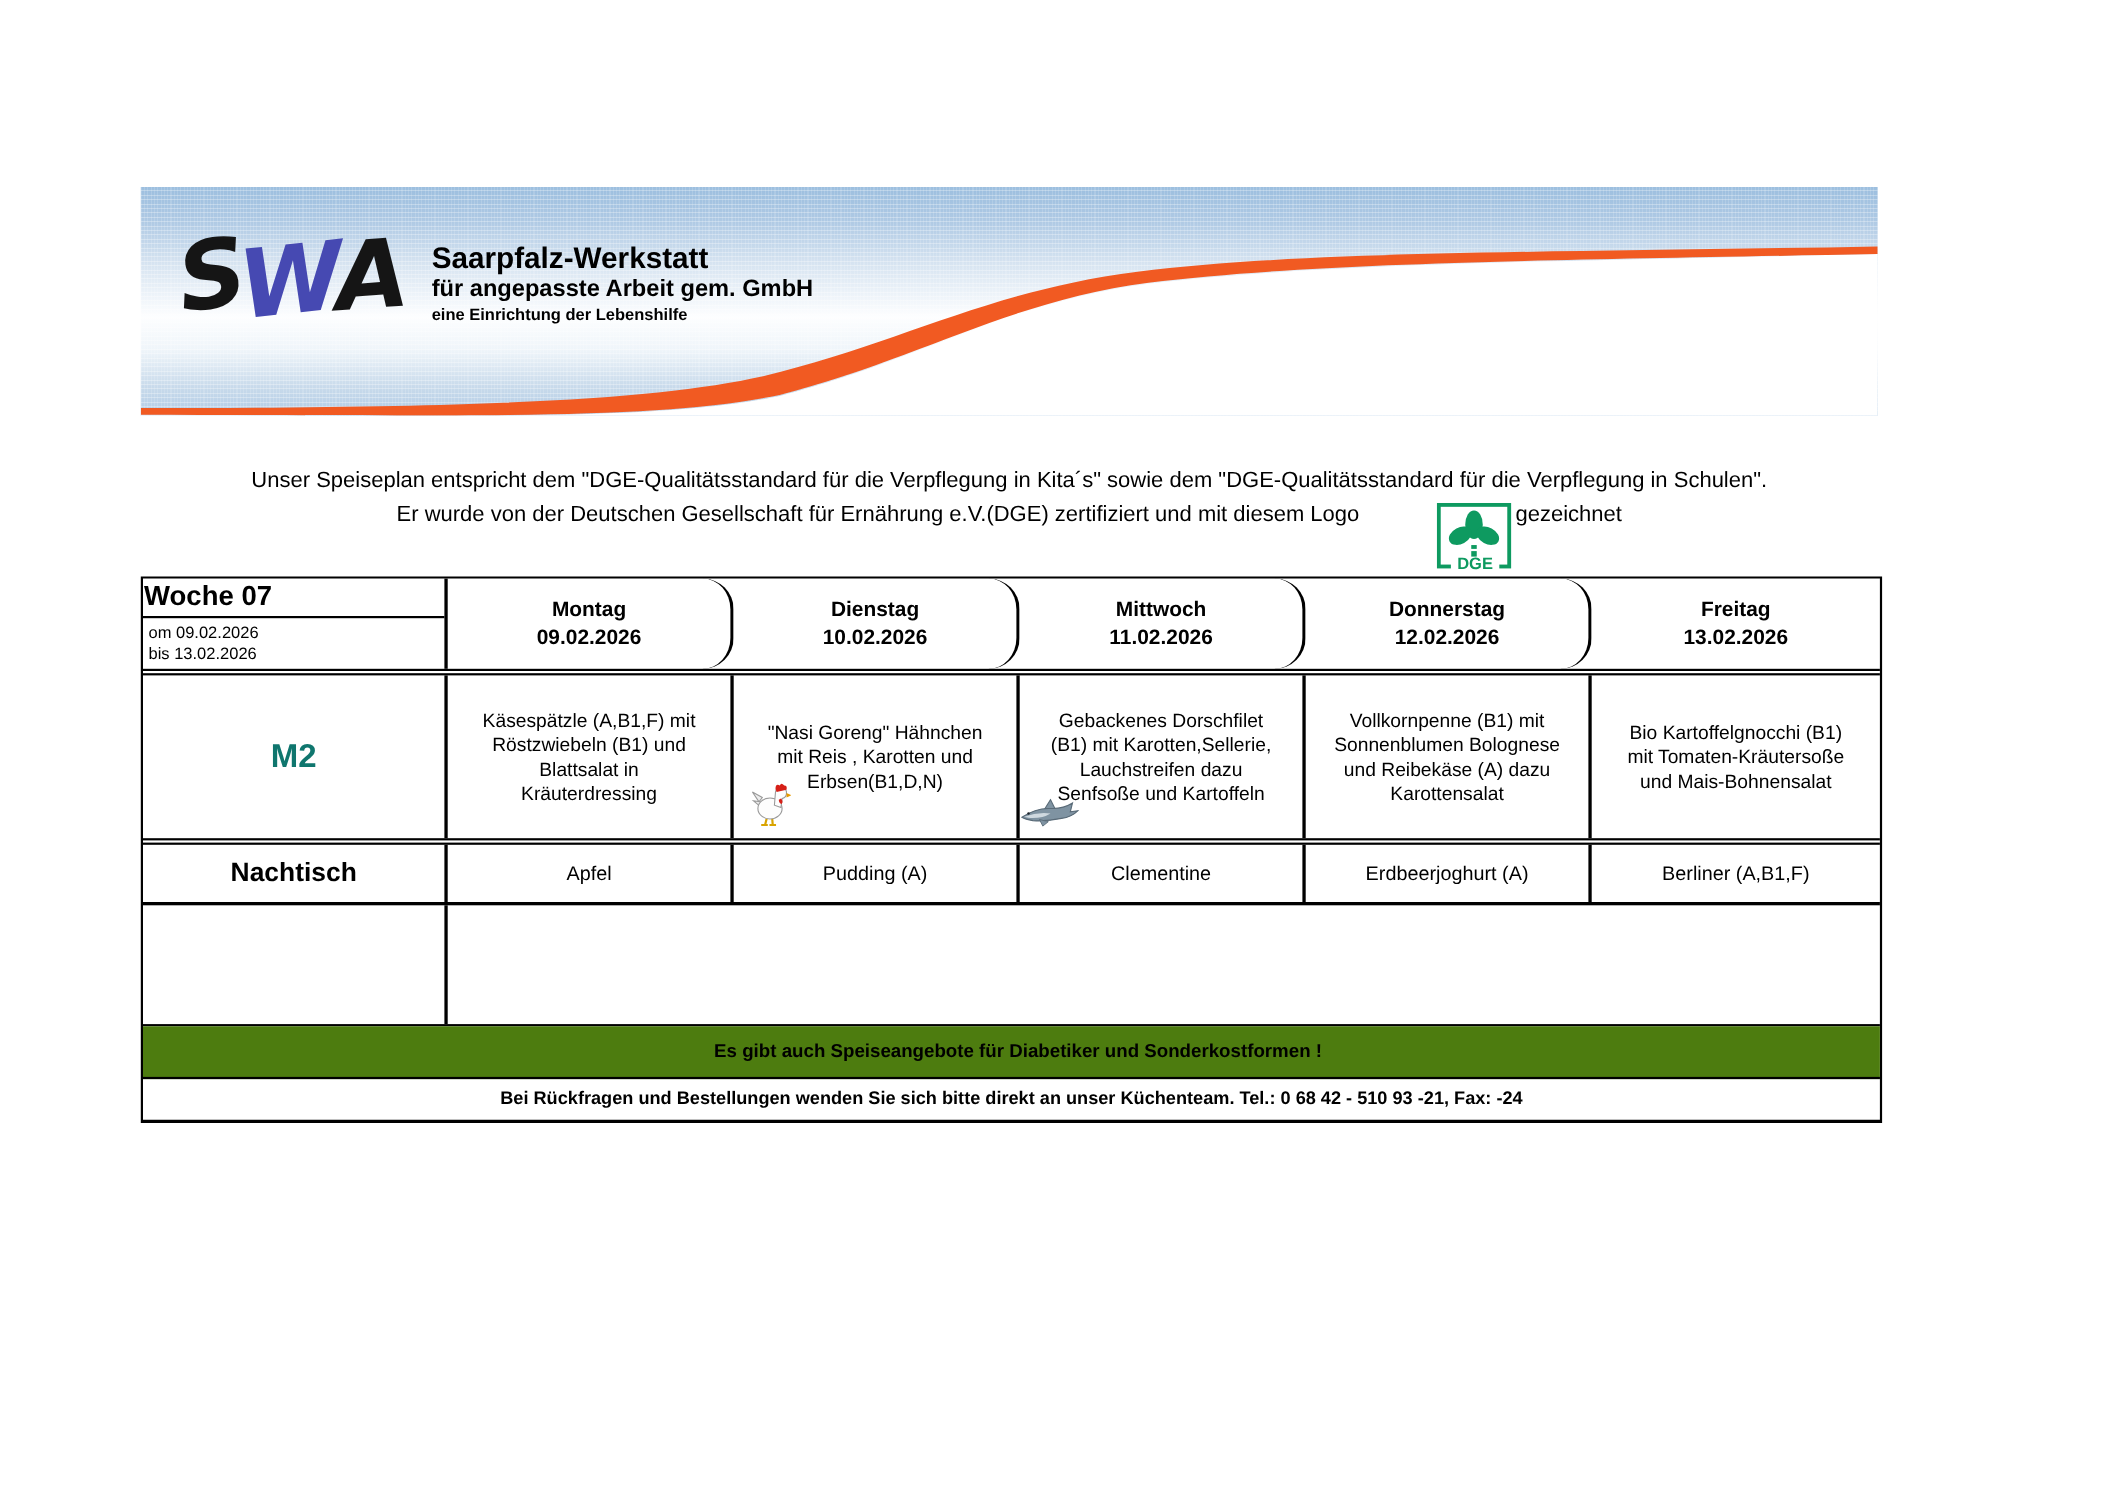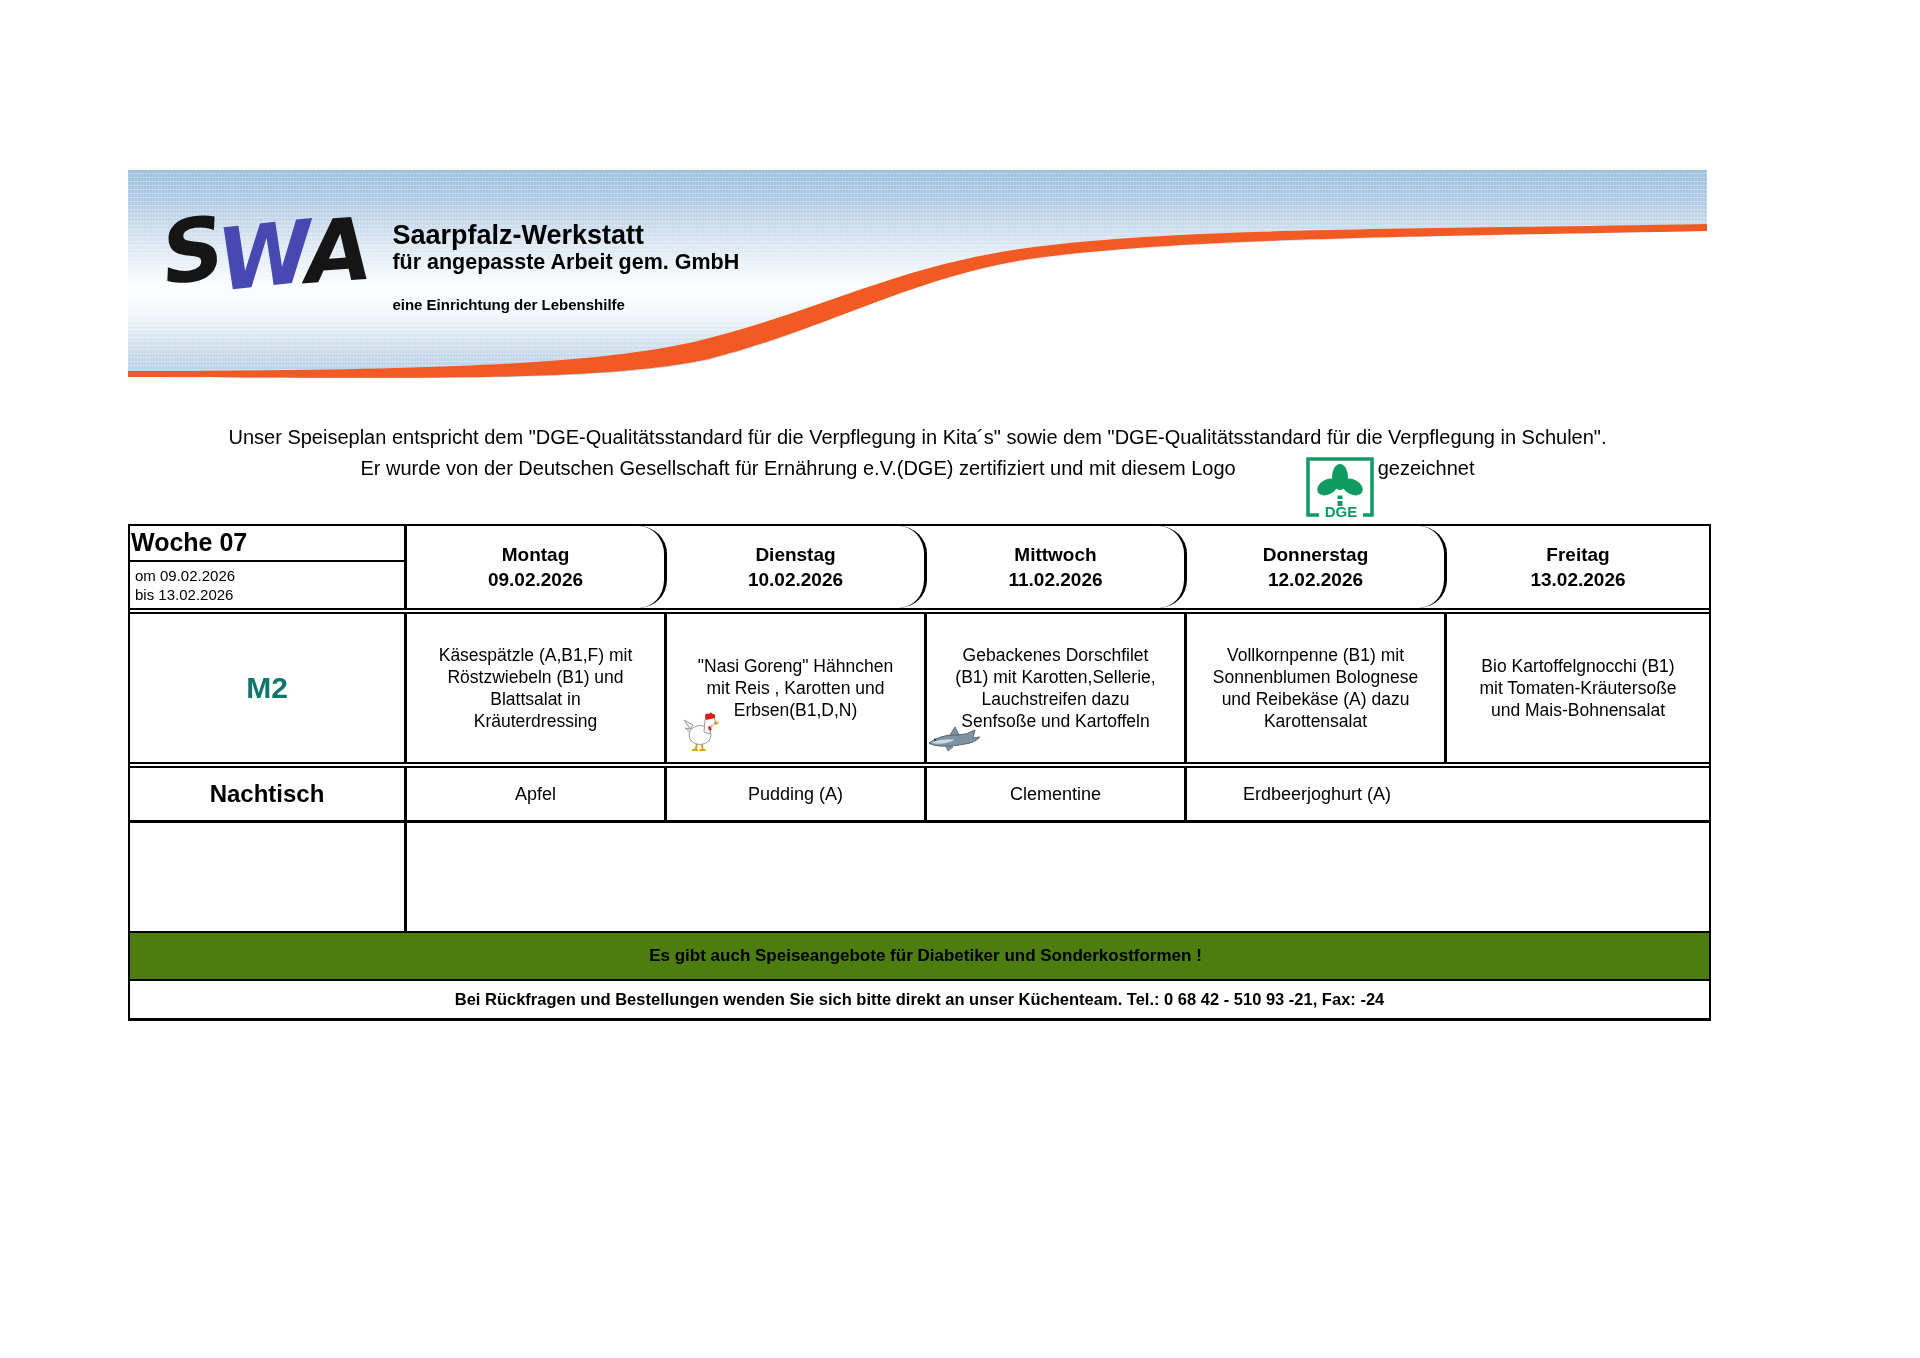--- a/index.html
+++ b/index.html
@@ -16,21 +16,21 @@
   .logo-row{position:absolute;left:34px;top:38px;display:flex;align-items:flex-start;}
   .swa{font-weight:900;font-style:italic;font-size:86px;line-height:86px;letter-spacing:-7px;
        font-family:"DejaVu Sans","Liberation Sans",sans-serif;}
   .swa span{display:inline-block;}
   .swa-s{color:#151515;transform:rotate(-8deg);}
   .swa-w{color:#4649b2;transform:rotate(-6deg) translateY(5px);}
   .swa-a{color:#151515;transform:rotate(-4deg);}
   .org{margin-left:28px;margin-top:12px;}
   .org-title{font-weight:bold;font-size:27px;line-height:30px;}
   .org-sub{font-weight:bold;font-size:21.5px;line-height:25px;}
-  .org-tag{font-weight:bold;font-size:15px;line-height:20px;margin-top:20px;}
+  .org-tag{font-weight:bold;font-size:15px;line-height:20px;margin-top:2px;}
 
   
   .intro1{position:absolute;left:128px;top:425px;width:1579px;text-align:center;
           font-size:20px;line-height:24px;}
   .intro2{position:absolute;left:128px;top:456px;width:1579px;display:flex;
           justify-content:center;align-items:flex-start;font-size:20px;line-height:24px;}
   .intro2 .pre{margin-right:70px;text-align:right;}
   .dge-logo{flex:0 0 auto;margin-right:2px;margin-top:1px;}
 
   
@@ -190,20 +190,21 @@
 mit Tomaten-Kräutersoße
 und Mais-Bohnensalat</div>
     </div>
 
     <div class="trow row-dessert">
       <div class="cell dessert-label">Nachtisch</div>
       <div class="cell dessert-cell">Apfel</div>
       <div class="cell dessert-cell">Pudding (A)</div>
       <div class="cell dessert-cell">Clementine</div>
       <div class="cell dessert-cell">Erdbeerjoghurt (A)</div>
+      <div class="cell dessert-cell">Berliner (A,B1,F)</div>
     </div>
 
     <div class="trow row-empty">
       <div class="cell"></div>
       <div class="cell"></div>
     </div>
 
     <div class="row-notice">Es gibt auch Speiseangebote für Diabetiker und Sonderkostformen !</div>
 
     <div class="row-footer">Bei Rückfragen und Bestellungen wenden Sie sich bitte direkt an unser Küchenteam. Tel.: 0 68 42 - 510 93 -21, Fax: -24</div>

